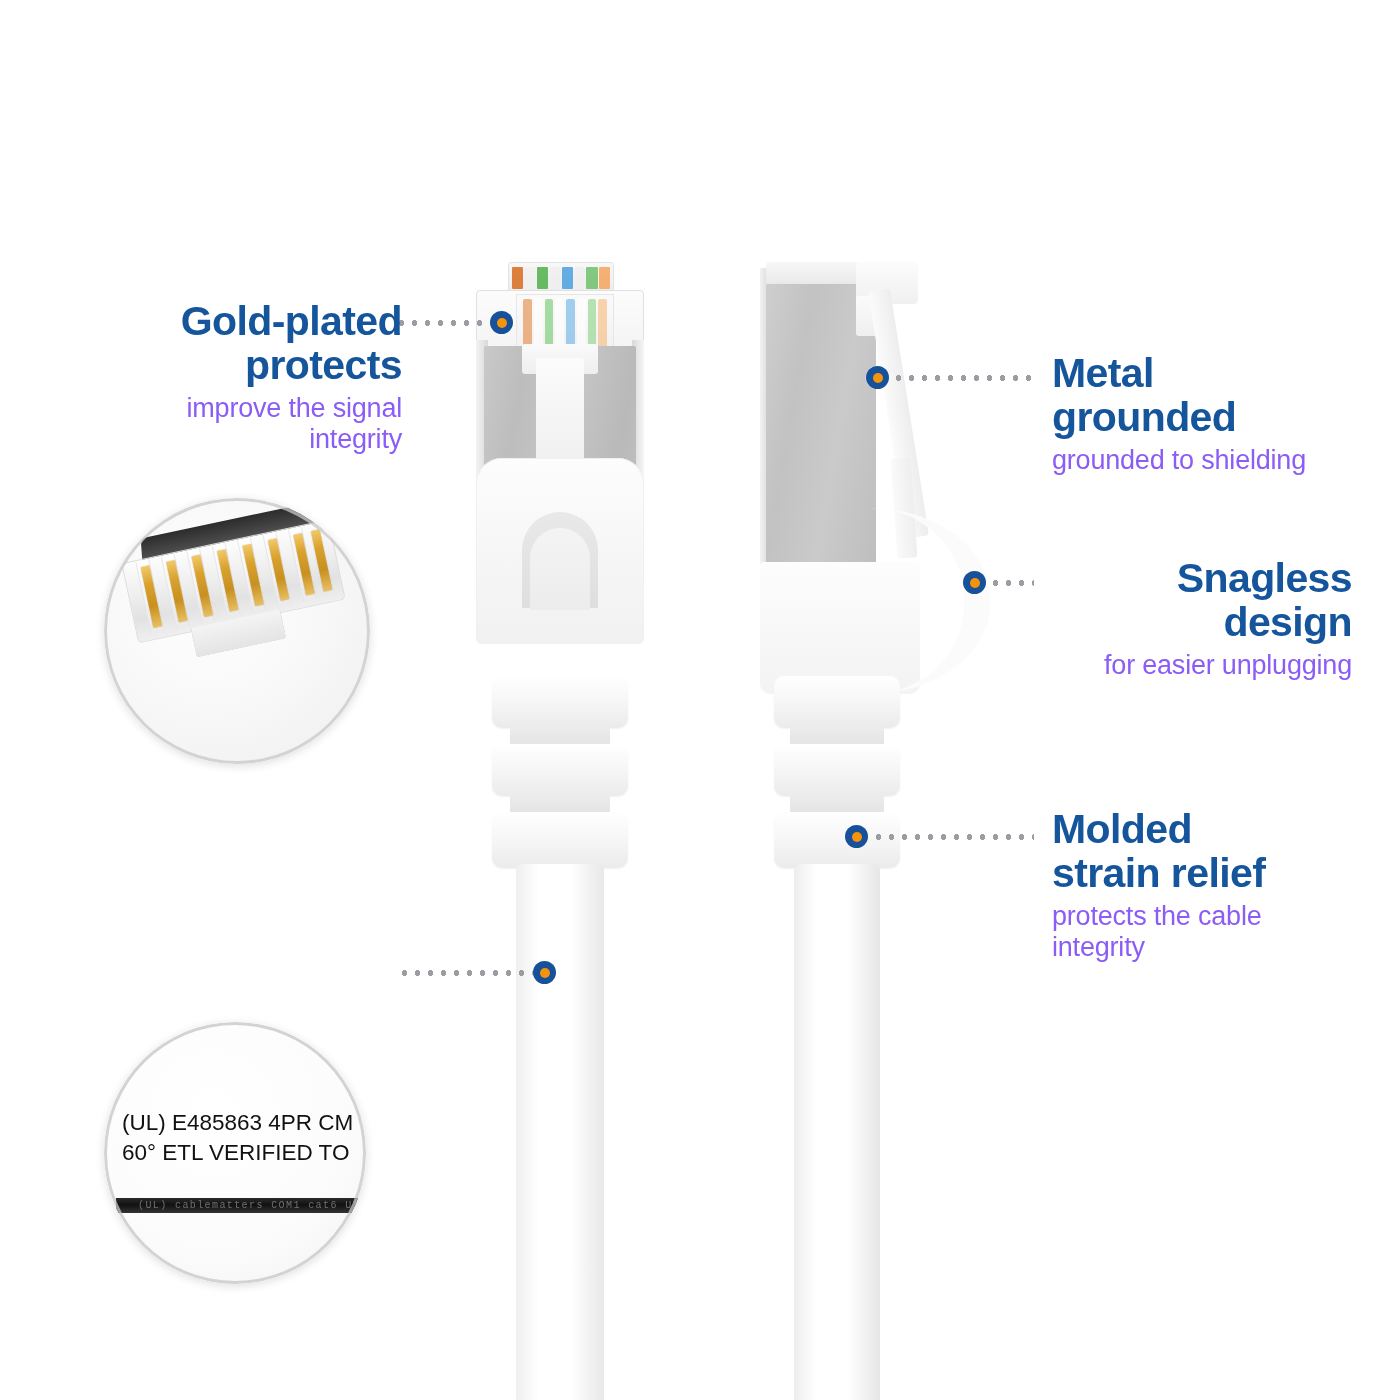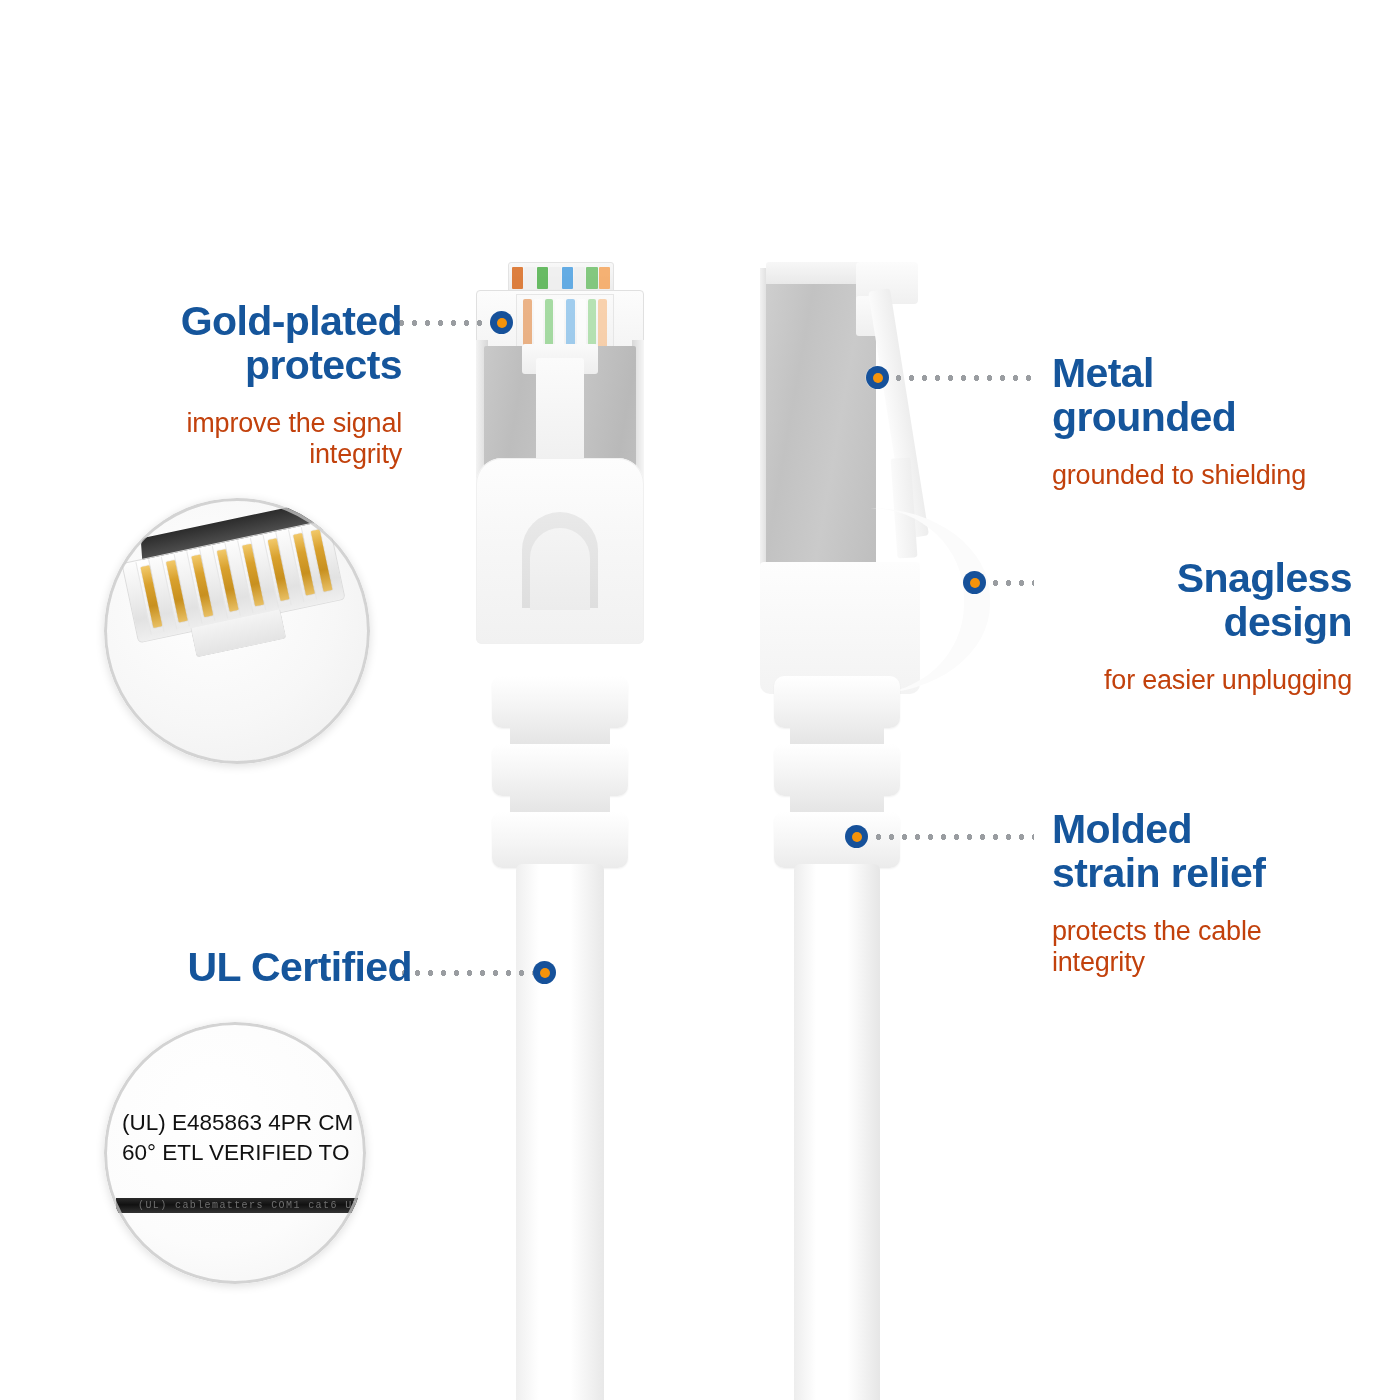--- a/index.html
+++ b/index.html
@@ -24,24 +24,24 @@
   
   .callout { position: absolute; }
   .callout .c-head {
     color: #15559b;
     font-weight: bold;
     font-size: 41px;
     line-height: 1.07;
     letter-spacing: -0.6px;
   }
   .callout .c-sub {
-    color: #c2410c;
+    color: #8b5cf6;
     font-size: 27px;
     line-height: 1.16;
-    margin-top: 20px;
+    margin-top: 5px;
     letter-spacing: -0.2px;
   }
   .callout.right { text-align: left; }
   .callout.left  { text-align: right; }
 
   
   .leader {
     position: absolute;
     height: 6px;
     background-image: radial-gradient(circle closest-side, #9a9da1 100%, transparent 100%);
@@ -428,23 +428,20 @@
     <div class="c-head">
       <div>Molded</div>
       <div>strain relief</div>
     </div>
     <div class="c-sub">
       <div>protects the cable</div>
       <div>integrity</div>
     </div>
   </div>
 
-  <div class="callout left" style="left:122px; top:946px; width:290px;">
-    <div class="c-head">UL Certified</div>
-  </div>
 
   <div class="magnifier" id="mag-ul">
     <div class="ul-text">
       <div>(UL) E485863 4PR CM</div>
       <div>60°  ETL VERIFIED TO</div>
     </div>
     <div class="ul-ellipsis">...</div>
     <div class="ul-band">
       <span>(UL) cablematters COM1 cat6 UTP</span>
     </div>

